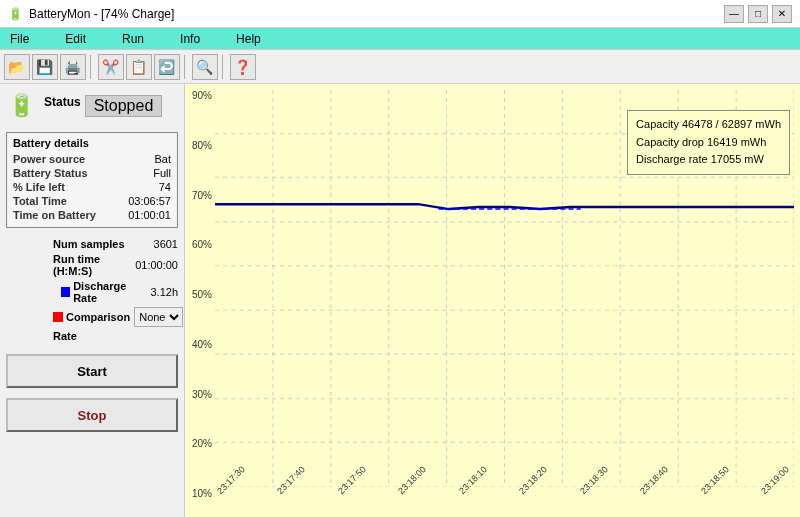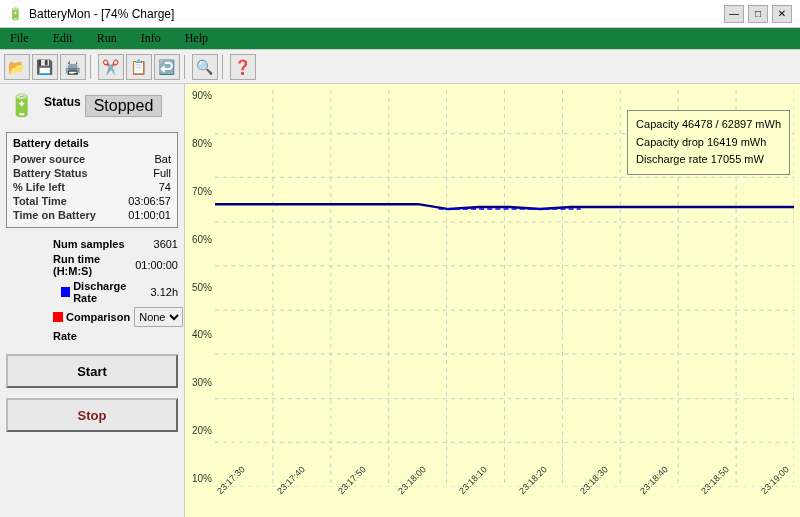--- a/index.html
+++ b/index.html
@@ -39,28 +39,27 @@
       border: 1px solid #aaa;
       cursor: pointer;
       font-size: 10px;
       display: flex;
       align-items: center;
       justify-content: center;
     }
 
     
     .menu-bar {
-      background: #15803d;
+      background: #5eead4;
       border-bottom: 1px solid #ccc;
       display: flex;
       align-items: center;
       height: 22px;
       padding: 0 4px;
-      gap: 12px;
-      font-family: Liberation Serif, serif;
+      gap: 24px;
     }
     .menu-item {
       padding: 2px 6px;
       cursor: pointer;
       font-size: 12px;
     }
 
     
     .toolbar {
       background: #f0f0f0;
@@ -243,21 +242,21 @@
       background: #ffffcc;
       position: relative;
       overflow: hidden;
     }
 
     
     .y-axis {
       position: absolute;
       left: 0;
       top: 6px;
-      bottom: 33px;
+      bottom: 18px;
       width: 30px;
       display: flex;
       flex-direction: column;
       justify-content: space-between;
       align-items: flex-end;
       padding-right: 3px;
     }
     .y-label {
       font-size: 10px;
       color: #333;

